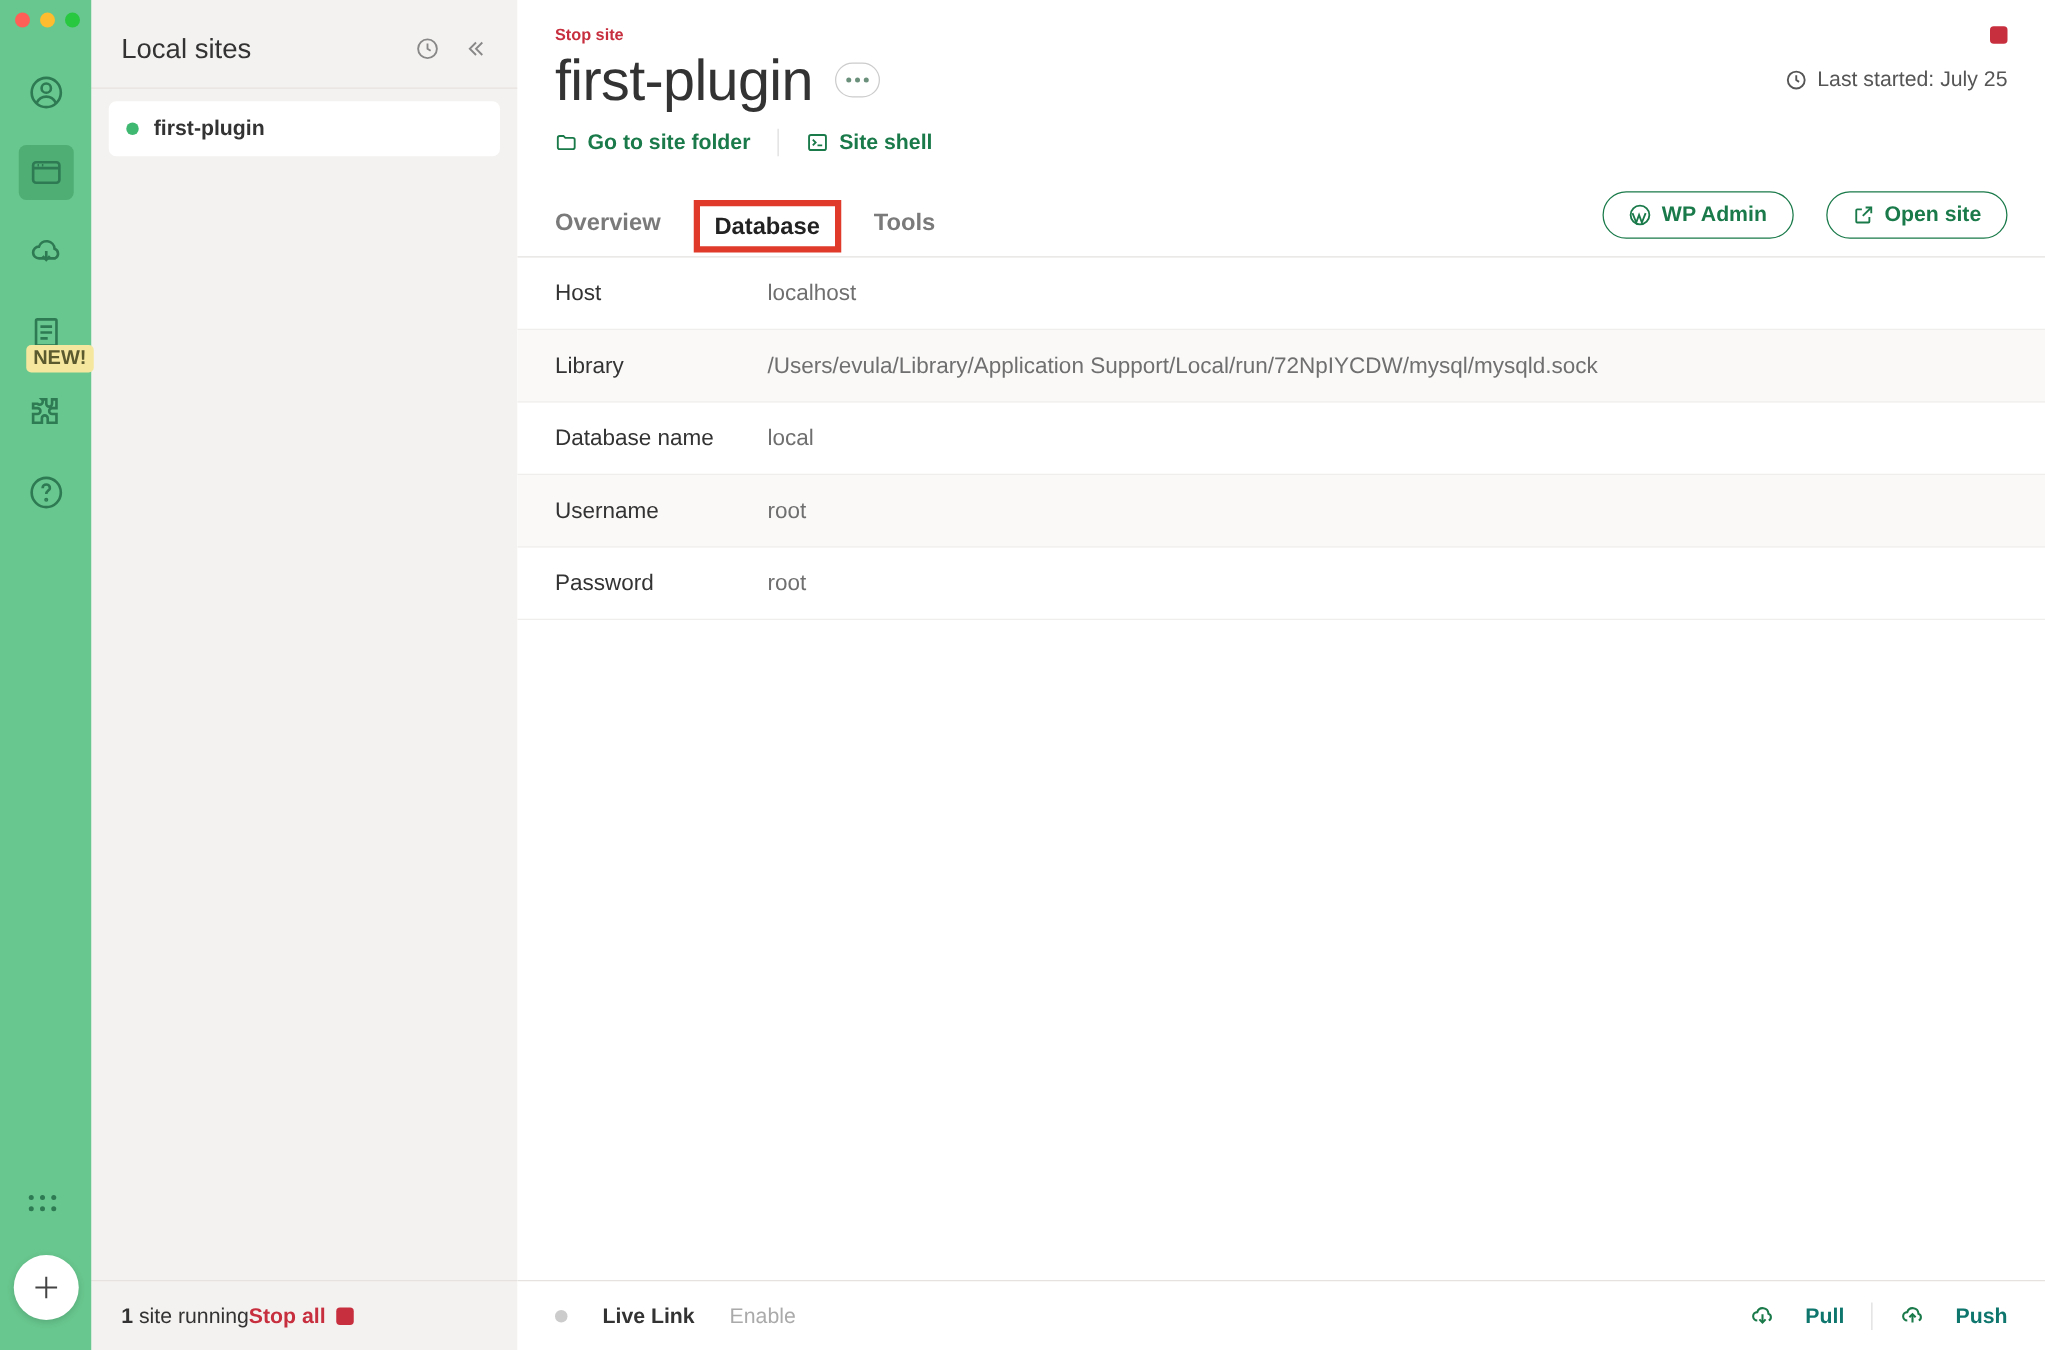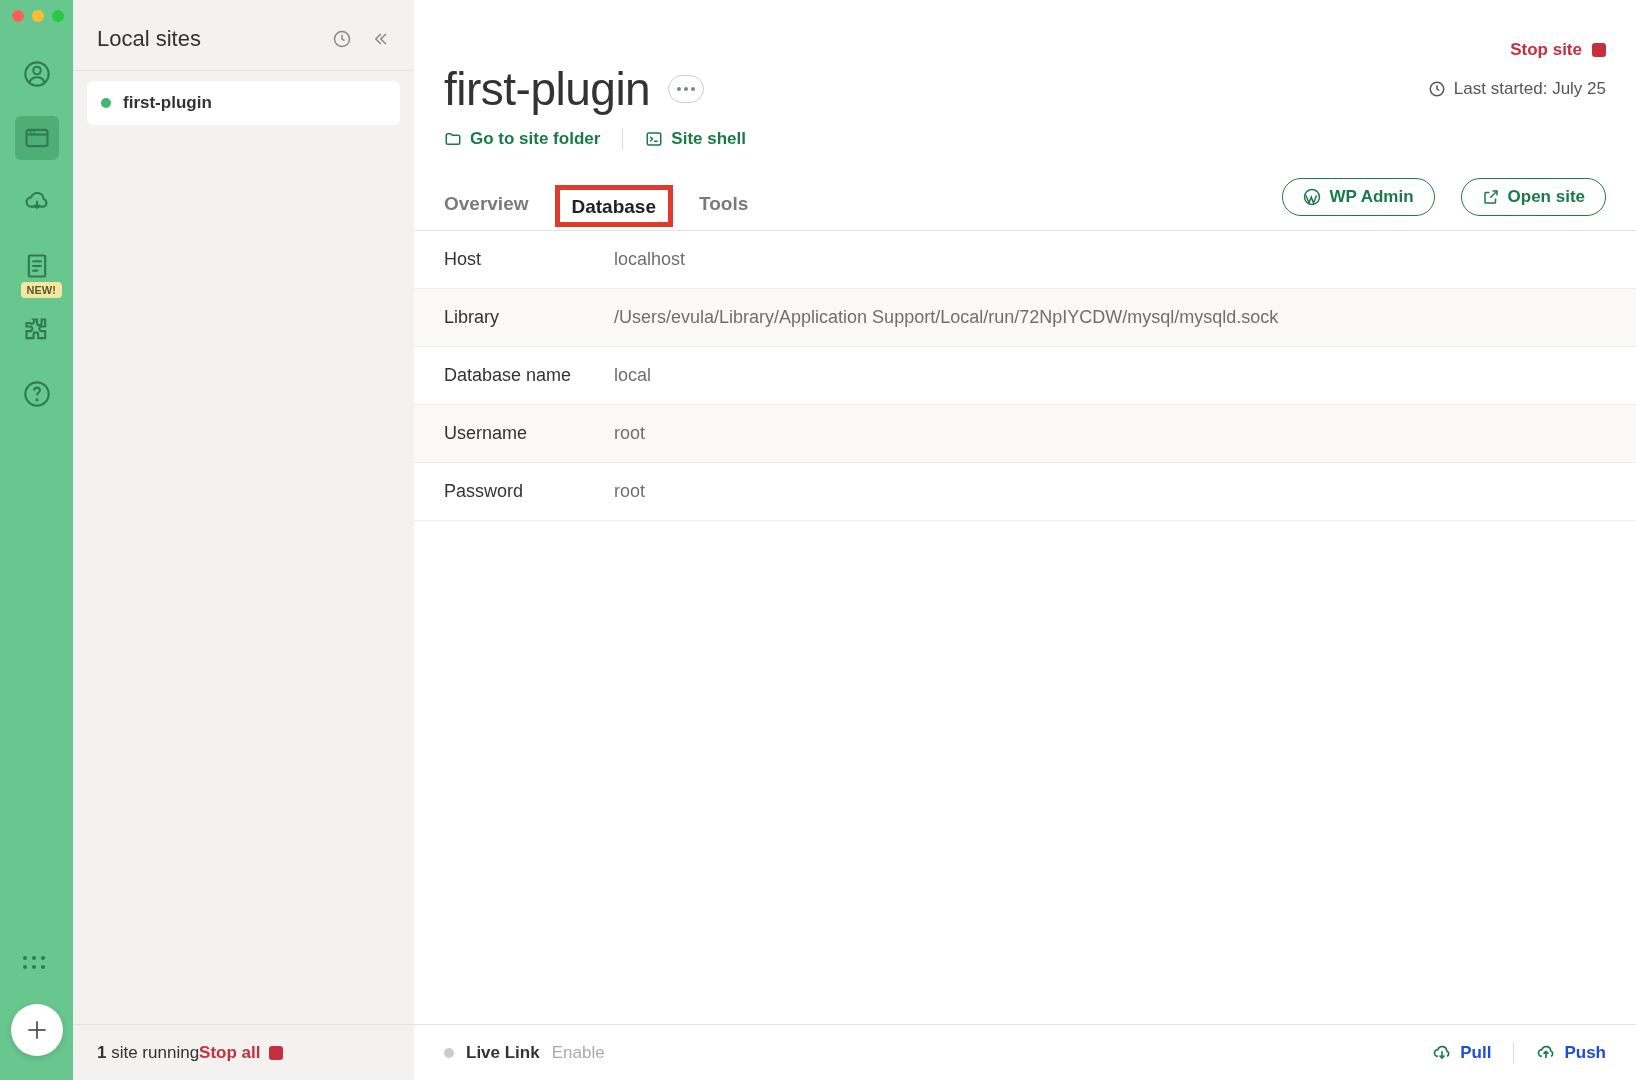--- a/index.html
+++ b/index.html
@@ -6,42 +6,42 @@
 body { font-family: -apple-system, BlinkMacSystemFont, "Segoe UI", sans-serif; width:1636px; height:1080px; overflow:hidden; background:#fff; color:#333; }
 .app { display:flex; height:100%; }
 .rail { width:73px; background:#68c78e; display:flex; flex-direction:column; align-items:center; padding-top:8px; position:relative; }
 .traffic { display:flex; gap:8px; position:absolute; top:10px; left:12px; }
 .dot { width:12px; height:12px; border-radius:50%; }
 .dot.red{background:#ff5f57;} .dot.yellow{background:#febc2e;} .dot.green{background:#28c840;}
 .rail-icon { width:44px; height:44px; display:flex; align-items:center; justify-content:center; margin-top:20px; border-radius:6px; cursor:pointer; position:relative; }
 .rail-icon.first { margin-top:44px; }
 .rail-icon.active { background:#4fae74; }
 .rail-icon svg { width:28px; height:28px; stroke:#2e7a53; fill:none; stroke-width:1.8; }
-.new-badge { position:absolute; bottom:-10px; left:6px; background:#f5e79e; color:#5a5a2e; font-size:11px; font-weight:700; padding:2px 6px; border-radius:4px;margin-top:16px; }
+.new-badge { position:absolute; bottom:-10px; left:6px; background:#f5e79e; color:#5a5a2e; font-size:16px; font-weight:700; padding:2px 6px; border-radius:4px;margin-top:16px; }
 .rail-spacer { flex:1; }
 .rail-dots { width:28px; height:20px; display:grid; grid-template-columns:repeat(3,4px); grid-template-rows:repeat(2,4px); gap:5px; margin-bottom:28px; cursor:pointer;}
 .rail-dots span{background:#2e7a53;border-radius:50%;width:4px;height:4px;}
 .add-btn { width:52px; height:52px; border-radius:50%; background:#fff; display:flex; align-items:center; justify-content:center; margin-bottom:24px; cursor:pointer; box-shadow:0 2px 6px rgba(0,0,0,.15);}
 .add-btn svg{width:26px;height:26px;stroke:#444;stroke-width:1.5;}
 .sidebar { width:341px; background:#f4f2f0; display:flex; flex-direction:column; }
 .side-head { display:flex; align-items:center; justify-content:space-between; padding:26px 24px 18px 24px; border-bottom:1px solid #e5e2df;gap:44px; }
 .side-head h2 { font-size:22px; font-weight:500; color:#333; }
 .side-head-icons { display:flex; gap:18px; }
 .side-head-icons svg{width:20px;height:20px;stroke:#888;fill:none;stroke-width:1.8;cursor:pointer;}
 .site-list { flex:1; padding:10px 14px; }
 .site-item { background:#fff; border-radius:6px; padding:12px 14px; display:flex; align-items:center; gap:12px; cursor:pointer; }
 .status-dot { width:10px; height:10px; border-radius:50%; background:#3fb871; }
 .site-item span { font-size:17px; font-weight:600; color:#333; }
 .side-foot { display:flex; align-items:center; padding:0 24px; height:56px; border-top:1px solid #e5e2df; font-size:17px;}
 .side-foot .running b{font-weight:700;}
 .stop-all { color:#c72e3e; font-weight:600; display:flex; align-items:center; gap:8px; cursor:pointer;}
 .stop-sq { width:14px; height:14px; background:#c72e3e; border-radius:3px; }
 .main { flex:1; display:flex; flex-direction:column; background:#fff; }
 .main-top { padding:20px 30px 0 30px; }
-.stop-site { text-align:right; color:#c72e3e; font-weight:600; font-size:17px; display:flex; justify-content:flex-end; align-items:center; gap:10px; cursor:pointer;margin-top:20px; }
+.stop-site { text-align:right; color:#c72e3e; font-weight:600; font-size:13px; display:flex; justify-content:space-between; align-items:center; gap:10px; cursor:pointer; }
 .title-row { display:flex; align-items:center; justify-content:space-between; margin-top:2px;}
 .title-left { display:flex; align-items:center; gap:18px; }
 .title-left h1 { font-size:46px; font-weight:500; letter-spacing:-0.5px; }
 .more-btn { width:36px;height:28px;border:1px solid #ccc;border-radius:14px;display:flex;align-items:center;justify-content:center;gap:3px;cursor:pointer;}
 .more-btn span{width:4px;height:4px;background:#6a8f7a;border-radius:50%;}
 .last-started { display:flex; align-items:center; gap:8px; color:#555; font-size:17px;}
 .last-started svg{width:18px;height:18px;stroke:#555;fill:none;stroke-width:2;}
 .links-row { display:flex; align-items:center; gap:22px; margin-top:12px; }
 .link { display:flex; align-items:center; gap:8px; color:#1a7a4a; font-weight:600; font-size:17px; cursor:pointer;}
 .link svg{width:18px;height:18px;stroke:#1a7a4a;fill:none;stroke-width:2;}
@@ -53,26 +53,26 @@
 .tab-actions { display:flex; gap:26px; padding-bottom:14px;}
 .pill { border:1.5px solid #1a7a4a; color:#1a7a4a; border-radius:22px; padding:8px 20px; font-size:17px; font-weight:600; display:flex; align-items:center; gap:8px; cursor:pointer; }
 .pill svg{width:18px;height:18px;stroke:#1a7a4a;fill:none;stroke-width:2;}
 .details { flex:1; }
 .drow { display:flex; padding:18px 30px; border-bottom:1px solid #f0eeec; font-size:18px;}
 .drow:nth-child(even){background:#faf9f8;}
 .drow .label { width:170px; color:#333; font-weight:500;}
 .drow .value { color:#6f6f6f; }
 .drow .value.link-val { color:#1a7a4a; font-weight:600; cursor:pointer;}
 .main-foot { height:56px; border-top:1px solid #e5e2df; display:flex; align-items:center; justify-content:space-between; padding:0 30px; font-size:17px;}
-.live-link { display:flex; align-items:center; gap:12px;}
+.live-link { display:flex; align-items:center; gap:28px;}
 .live-dot{width:10px;height:10px;border-radius:50%;background:#ccc;}
 .live-link b{font-weight:700;color:#333;}
 .enable { color:#aaa; cursor:pointer; }
 .pull-push { display:flex; align-items:center; gap:22px; }
-.pp { display:flex; align-items:flex-start; gap:8px; color:#1d4ed8; font-weight:600; cursor:pointer;}
+.pp { display:flex; align-items:flex-start; gap:24px; color:#0f766e; font-weight:600; cursor:pointer;}
 .pp svg{width:20px;height:20px;stroke:#1a7a4a;fill:none;stroke-width:2;}
 </style>
 </head>
 <body>
 
 <div class="app">
   <div class="rail">
     <div class="traffic">
       <div class="dot red"></div>
       <div class="dot yellow"></div>

